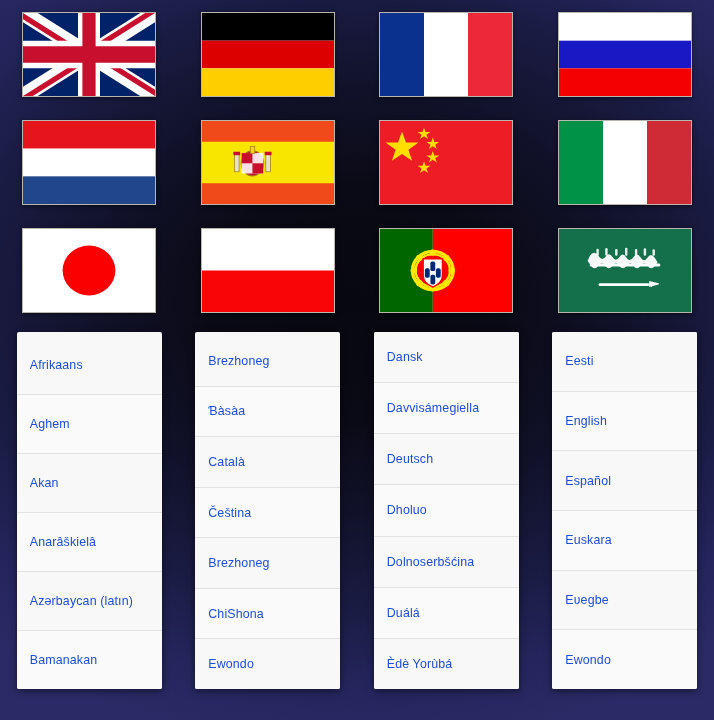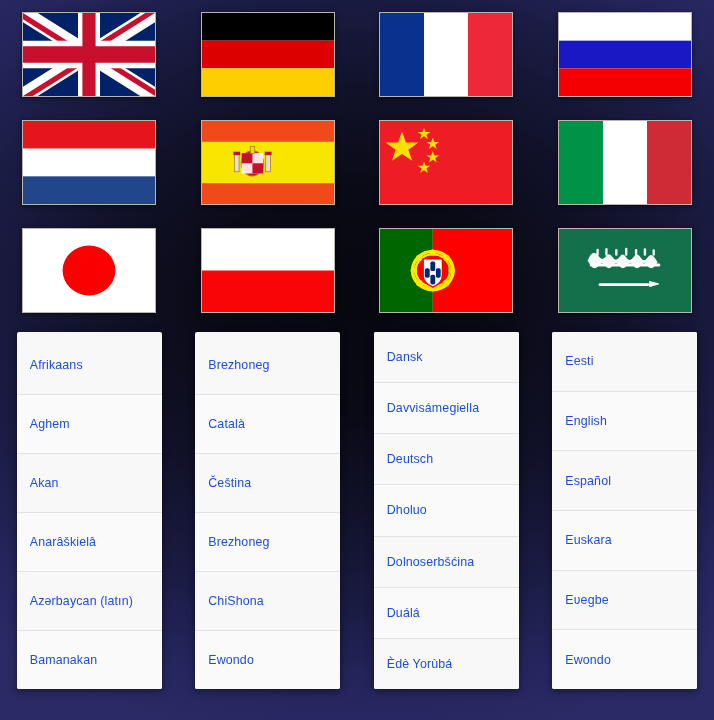--- a/index.html
+++ b/index.html
@@ -255,20 +255,21 @@
         <div class="list-item">Akan</div>
         <div class="list-item">Anarâškielâ</div>
         <div class="list-item">Azərbaycan (latın)</div>
         <div class="list-item">Bamanakan</div>
       </div>
     </div>
 
     <div class="list-col">
       <div class="list-card pad-top">
         <div class="list-item">Brezhoneg</div>
+        <div class="list-item">Ɓàsàa</div>
         <div class="list-item">Català</div>
         <div class="list-item">Čeština</div>
         <div class="list-item">Brezhoneg</div>
         <div class="list-item">ChiShona</div>
         <div class="list-item">Ewondo</div>
       </div>
     </div>
 
     <div class="list-col">
       <div class="list-card">

